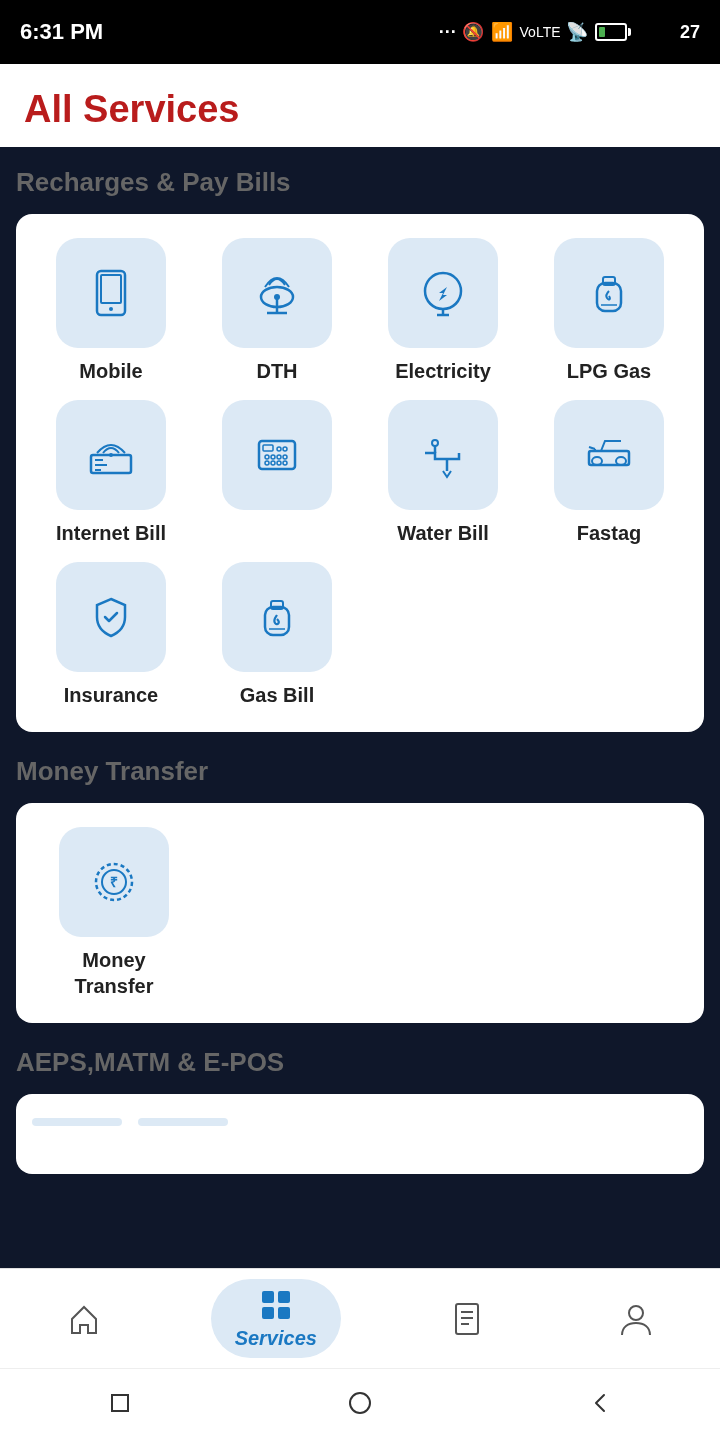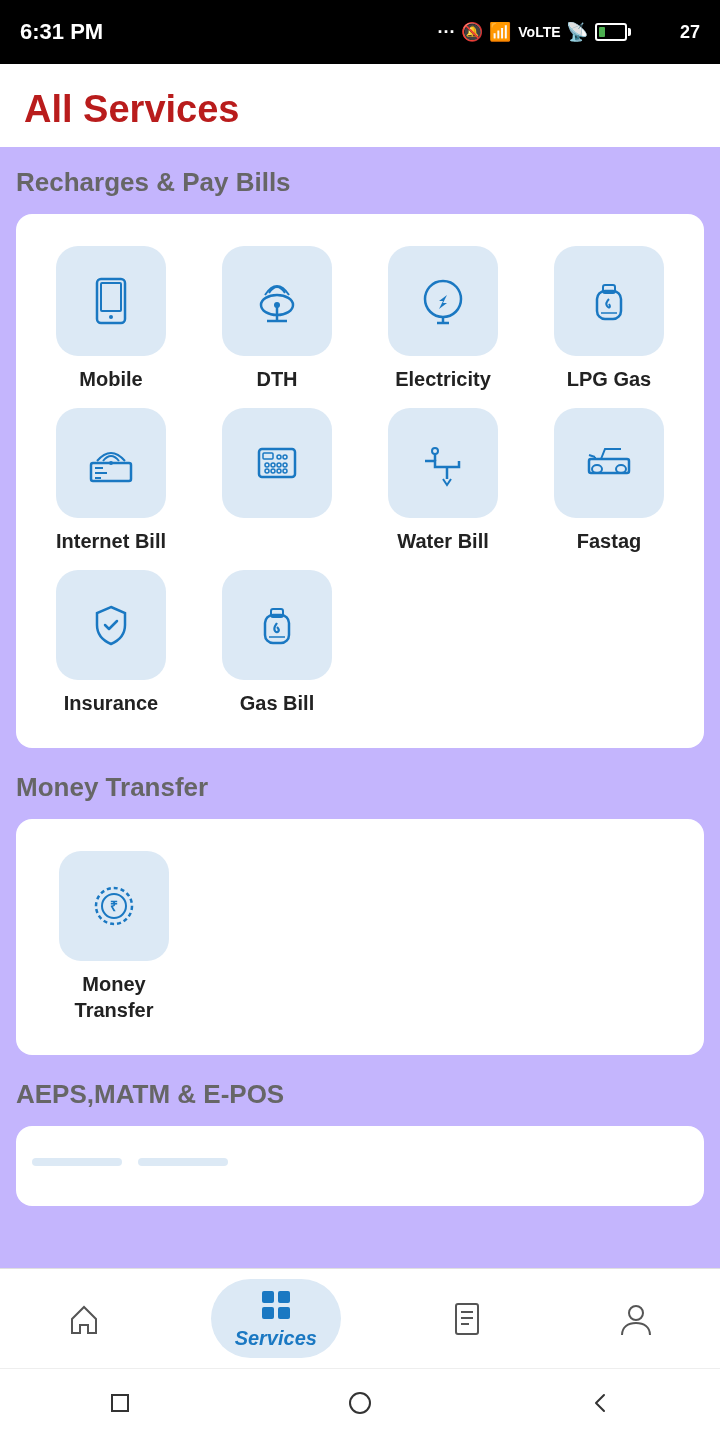--- a/index.html
+++ b/index.html
@@ -66,38 +66,38 @@
     }
     .page-title {
       font-size: 38px;
       font-weight: 700;
       color: #b91c1c;
     }
 
     
     .main-content {
       flex: 1;
-      background: #c4b5fd;
+      background: #0f172a;
       padding: 20px 16px;
       overflow-y: auto;
     }
 
     
     .section-title {
       font-size: 26px;
       font-weight: 600;
       color: #666;
       margin-bottom: 16px;
     }
 
     
     .card {
       background: #fff;
       border-radius: 16px;
-      padding: 32px 16px;
+      padding: 24px 16px;
       margin-bottom: 24px;
     }
 
     
     .services-grid {
       display: grid;
       grid-template-columns: repeat(4, 1fr);
       gap: 16px 8px;
     }
 
@@ -182,21 +182,21 @@
   </style>
 </head>
 <body>
 
 <div class="status-bar">
   <span>6:31 PM</span>
   <div class="status-right">
     <span>···</span>
     <span>🔕</span>
     <span>📶</span>
-    <span style="font-size:14px;font-weight:700;">VoLTE</span>
+    <span style="font-size:14px;font-weight:400;">VoLTE</span>
     <span>📡</span>
     <div class="battery-icon">
       <div class="battery-fill"></div>
     </div>
     <span style="font-size:18px;margin-left:47px;">27</span>
   </div>
 </div>
 
 <div class="page-header">
   <h1 class="page-title">All Services</h1>

